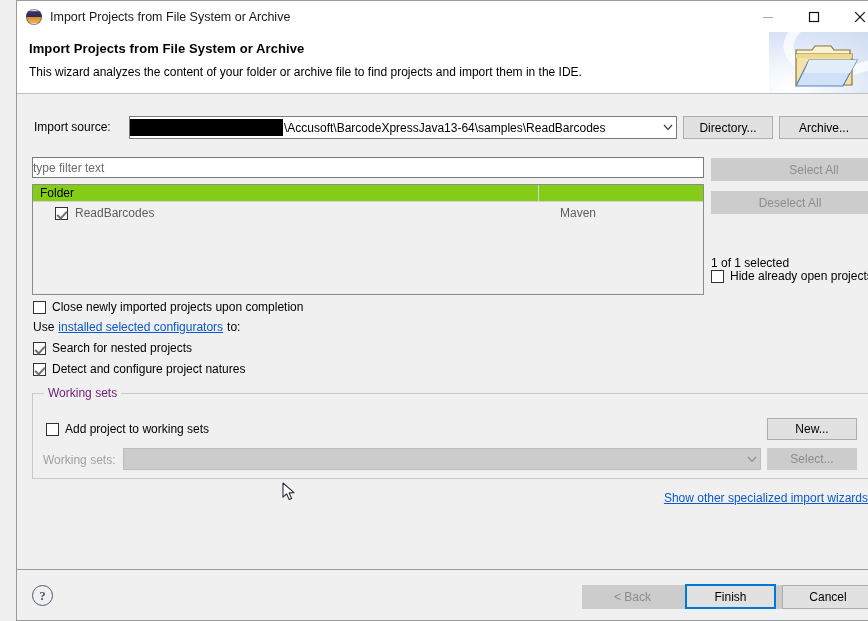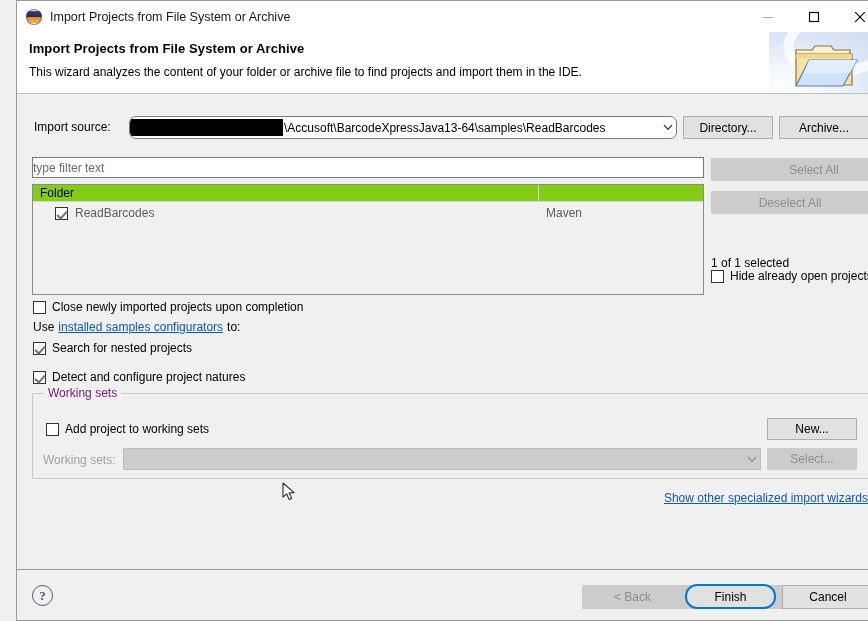--- a/index.html
+++ b/index.html
@@ -172,21 +172,21 @@
     border-bottom: 1px solid #d4d4d4;
   }
   .th {
     display: flex; align-items: center;
     font-size: 12px; color: #000;
     padding-left: 7px;
     border-right: 1px solid #d4d4d4;
     height: 100%;
   }
   .tbody { background: #f0f0f0; }
-  .trow { display: flex; height: 22px; align-items: flex-end; }
+  .trow { display: flex; height: 22px; align-items: flex-end; gap: 14px; }
   .td { display: flex; align-items: center; font-size: 12px; color: #5d5d5d; height: 100%; }
 
   
   .group {
     position: absolute;
     border: 1px solid #c9c9c9;
   }
   .group-title {
     position: absolute; top: -8px; left: 11px;
     background: #f0f0f0;
@@ -250,21 +250,21 @@
         <path d="M3 10 L3 6 L19 6 L22 2 L38 2 L41 6 L57 6 L57 10 Z" fill="#fbf3cf" stroke="#8a7333" stroke-width="1.2"></path>
         <path d="M3 10 L59 10 L59 14 L3 14 Z" fill="#ecd98e" stroke="none"></path>
         <path d="M16 16 L64 16 L50 42 L3 42 Z" fill="#cfe2fa" stroke="#5a80b8" stroke-width="1.2"></path>
         <path d="M16 16 L64 16 L57 29 L11 29 Z" fill="#e2eefc" stroke="none"></path>
       </svg>
     </div>
   </div>
 
   <div style="position:absolute;left:17px;top:119px;" class="lbl">Import source:</div>
 
-  <div class="combo" style="left:112px;top:115px;width:548px;height:23px;position:absolute;border-radius:7px;">
+  <div class="combo" style="left:112px;top:115px;width:548px;height:23px;position:absolute;">
     <div class="redact" style="width:155px;margin-left:-2px;"></div>
     <div style="white-space:nowrap;overflow:hidden;padding-left:1px;">\Accusoft\BarcodeXpressJava13-64\samples\ReadBarcodes</div>
     <div class="combo-arrow">
       <svg width="10" height="7" viewBox="0 0 10 7">
           <polyline points="1,1 5,5.3 9,1" fill="none" stroke="#3c3c3c" stroke-width="1.2"></polyline>
         </svg>
     </div>
   </div>
 
   <button class="btn" style="position:absolute;left:666px;top:115px;width:90px;height:23px;">Directory...</button>
@@ -300,30 +300,30 @@
     <span class="lbl">Hide already open projects</span>
   </div>
 
   <div class="cb-row" style="position:absolute;left:16px;top:299px;">
     <span class="cb"></span>
     <span class="lbl">Close newly imported projects upon completion</span>
   </div>
 
   <div style="position:absolute;left:16px;top:319px;display:flex;align-items:center;gap:4px;">
     <span class="lbl">Use</span>
-    <span class="link">installed samples configurators</span>
+    <span class="link">installed selected configurators</span>
     <span class="lbl">to:</span>
   </div>
 
   <div class="cb-row" style="position:absolute;left:16px;top:340px;text-align:center;">
     <span class="cb checked"></span>
     <span class="lbl">Search for nested projects</span>
   </div>
 
-  <div class="cb-row" style="position:absolute;left:16px;top:369px;">
+  <div class="cb-row" style="position:absolute;left:16px;top:361px;">
     <span class="cb checked"></span>
     <span class="lbl">Detect and configure project natures</span>
   </div>
 
   <div class="group" style="left:15px;top:392px;width:837px;height:86px;">
     <span class="group-title">Working sets</span>
   </div>
 
   <div class="cb-row" style="position:absolute;left:29px;top:421px;">
     <span class="cb"></span>
@@ -345,20 +345,20 @@
   <button class="btn dis" style="position:absolute;left:750px;top:447px;width:90px;height:22px;">Select...</button>
 
   <div class="link" style="position:absolute;right:15px;top:490px;">Show other specialized import wizards</div>
 
   <div class="hsep" style="left:0;top:568px;width:866px;"></div>
 
   <div class="help-icon" style="left:15px;top:584px;">?</div>
 
   <button class="btn dis" style="position:absolute;left:565px;top:584px;width:101px;height:24px;">&lt; Back</button>
   <button class="btn dis" style="position:absolute;left:666px;top:584px;width:101px;height:24px;">Next &gt;</button>
-  <button class="btn default" style="position:absolute;left:668px;top:583px;width:91px;height:25px;border-radius:12px;">Finish</button>
+  <button class="btn default" style="position:absolute;left:668px;top:583px;width:91px;height:25px;">Finish</button>
   <button class="btn" style="position:absolute;left:765px;top:584px;width:92px;height:24px;">Cancel</button>
 
   <svg class="cursor" style="left:265px;top:481px;" width="14" height="20" viewBox="0 0 14 20">
     <path d="M1 1 L1 15.2 L4.6 11.8 L7.2 17.6 L9.6 16.5 L7.1 10.9 L12 10.6 Z" fill="#ffffff" stroke="#2b2b3a" stroke-width="1.1" stroke-linejoin="round"></path>
   </svg>
 
 </div>
 
 </body></html>

